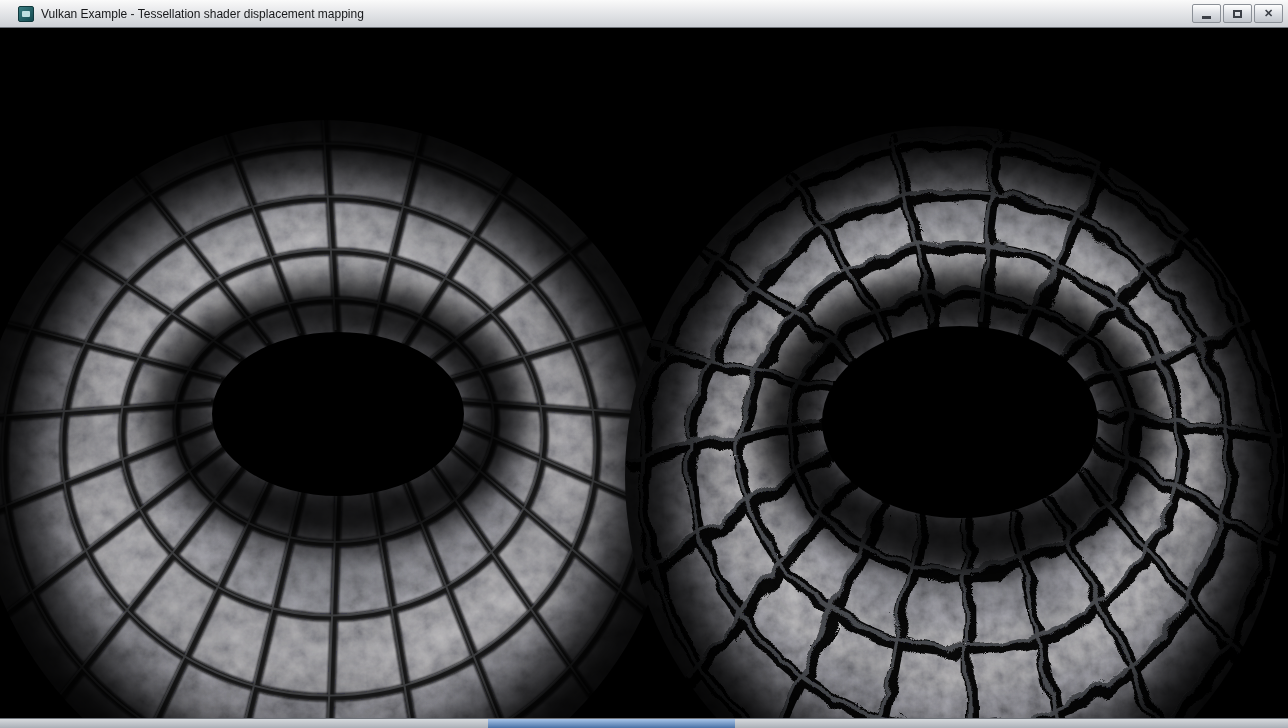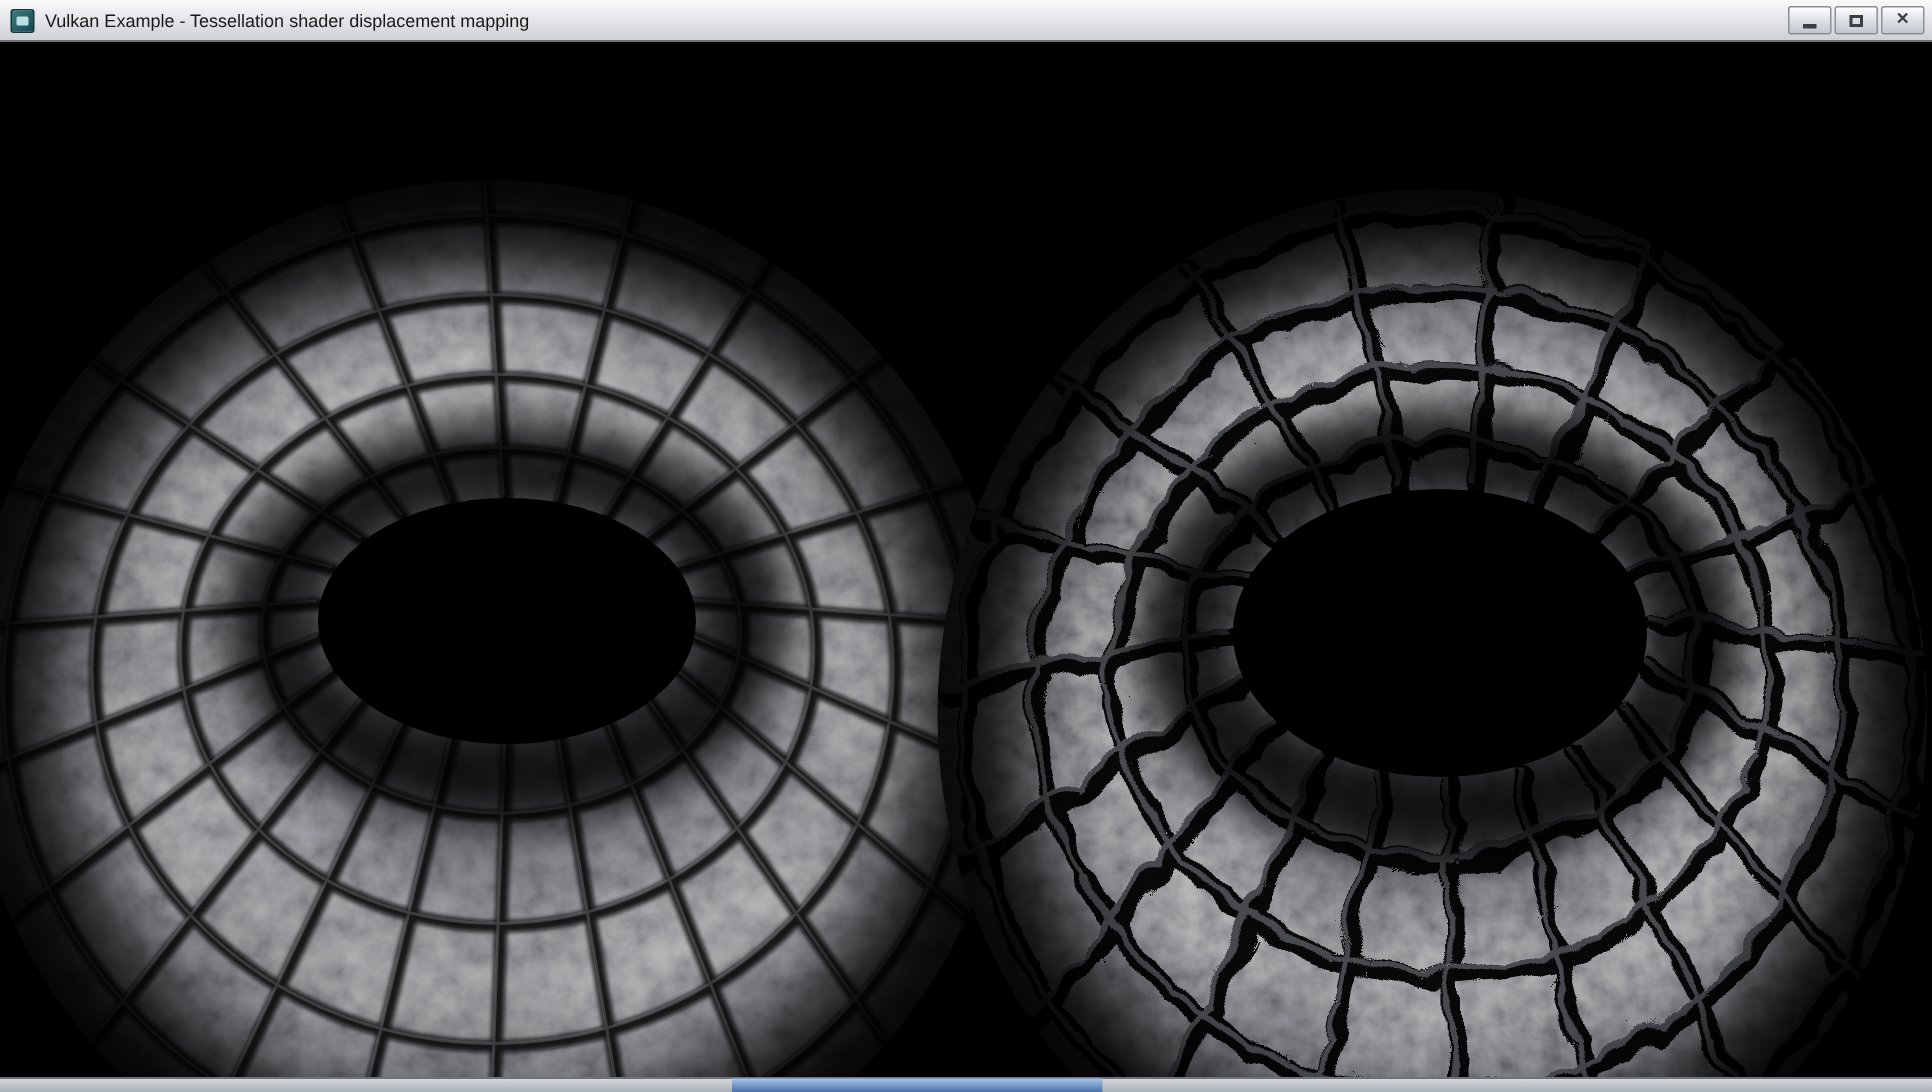--- a/index.html
+++ b/index.html
@@ -1,20 +1,20 @@
 <!DOCTYPE html>
 <html style="--titlebar-top: #fafafa; --titlebar-bottom: #cdd0d5; --frame-bottom: #d6d9dd; --taskbar-accent: #4a72a6; --stone-mid: #8e8f96; --viewport-bg: #000000;"><head>
 <meta charset="utf-8">
 <style>
   *{margin:0;padding:0;box-sizing:border-box}
   html,body{width:1288px;height:728px;background:#000;overflow:hidden;font-family:"Liberation Sans",sans-serif}
   .window{width:1288px;height:728px;display:flex;flex-direction:column;background:#000;outline:1px solid #2b2e33}
 
   
-  .titlebar{height:28px;flex:0 0 28px;display:flex;align-items:center;padding:0 5px 0 7px;
+  .titlebar{height:28px;flex:0 0 28px;display:flex;align-items:center;padding:0 5px 0 18px;
     background:linear-gradient(var(--titlebar-top,#fafafa),var(--titlebar-bottom,#cdd0d5));
     border-bottom:1px solid #70747a}
   .app-icon{width:16px;height:16px;flex:0 0 16px;border:1px solid #10393d;border-radius:2px;
     background:linear-gradient(135deg,#3a7d82,#14494f);display:flex;align-items:center;justify-content:center}
   .app-icon-inner{width:8px;height:6px;background:#bfe0e2;border-radius:1px}
   .title{font-size:12px;color:#17181a;margin-left:7px;flex:1;white-space:nowrap;overflow:hidden;line-height:28px}
   .controls{display:flex;gap:2px;align-items:center}
   .wbtn{width:29px;height:19px;border:1px solid #8b9097;border-radius:2px;cursor:default;
     background:linear-gradient(#ffffff,#dadde2 55%,#c3c7cd);display:flex;align-items:center;justify-content:center;padding:0}
   .glyph-min{width:9px;height:3px;background:#3b3f46;margin-top:8px}

